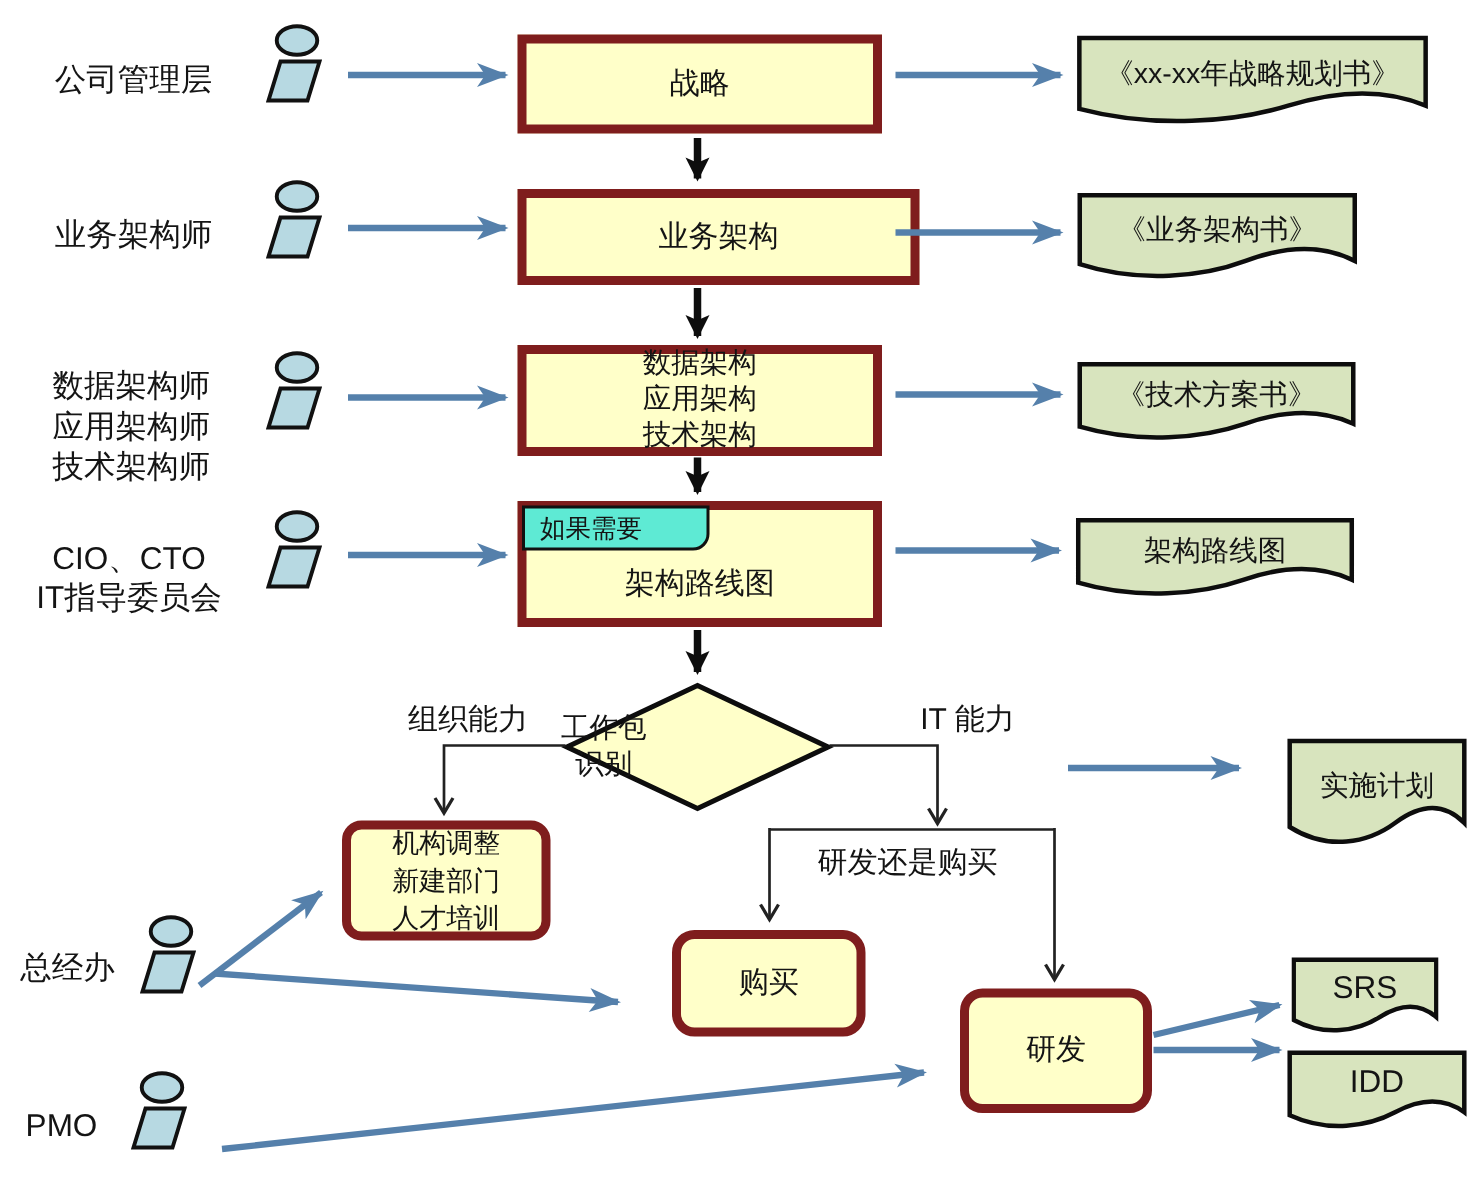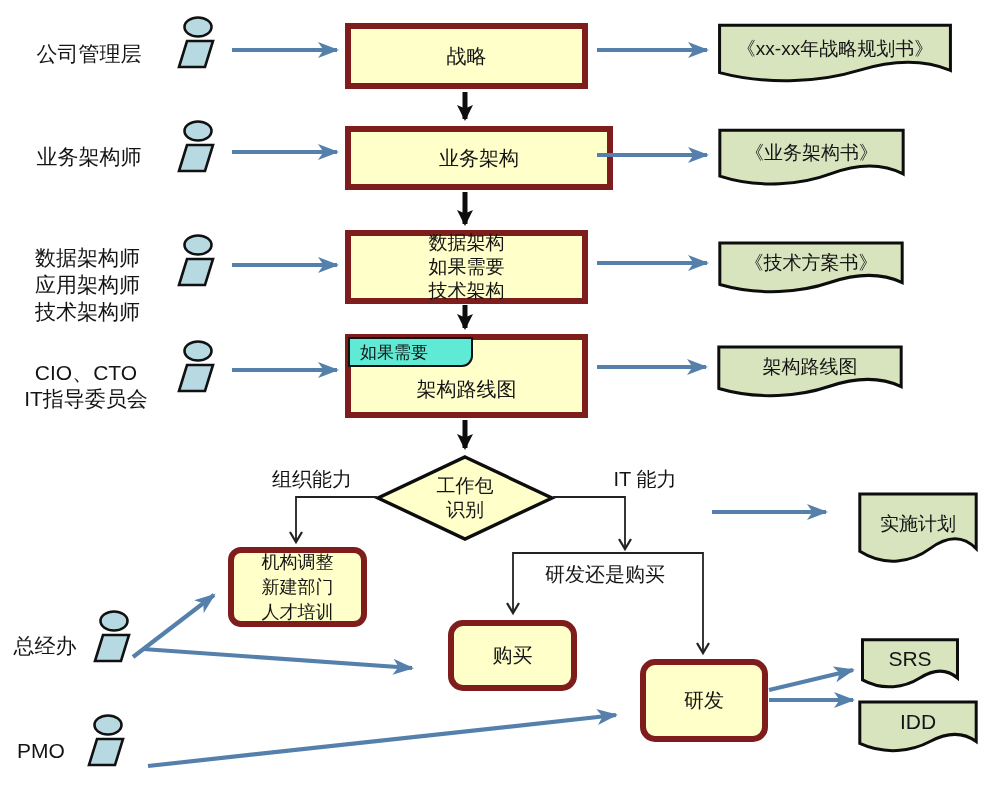--- a/index.html
+++ b/index.html
@@ -8,21 +8,21 @@
   .overlay{position:absolute;left:0;top:0;z-index:6;pointer-events:none;}
   .node{position:absolute;z-index:3;box-sizing:border-box;}
   .pbox{background:#FFFFC9;border:6px solid #7f1d1d;display:flex;align-items:center;justify-content:center;}
   .rounded{border-radius:15px;}
   .nlabel{white-space:pre-line;text-align:center;font-size:20px;line-height:25px;font-weight:500;}
   .small-lines .nlabel{font-size:19px;line-height:24px;}
   .tab{position:absolute;left:-3px;top:-3px;width:125px;height:30px;background:#5eead4;
        border:2px solid #111;border-radius:0 0 11px 0;display:flex;align-items:center;
        padding-left:10px;box-sizing:border-box;font-size:17px;}
   .roadmap-label{padding-top:26px;}
-  .diamond{display:flex;align-items:center;justify-content:center;}
+  .diamond{display:flex;align-items:center;justify-content:flex-start;}
   .diamond svg{position:absolute;left:0;top:0;}
   .diamond .nlabel{position:relative;font-size:19px;line-height:24px;}
   .doc{display:flex;align-items:center;justify-content:center;}
   .doc svg{position:absolute;left:0;top:0;width:100%;height:100%;}
   .dlabel{position:relative;font-size:19px;padding-bottom:12px;white-space:nowrap;}
   .actor-label{position:absolute;z-index:3;display:flex;align-items:center;justify-content:center;
                text-align:center;white-space:pre-line;font-size:21px;line-height:27px;}
   .branch-label{position:absolute;z-index:4;display:flex;align-items:center;justify-content:center;
                 text-align:left;font-size:20px;background:transparent;}
   .person{position:absolute;z-index:3;}
@@ -117,21 +117,21 @@
   <div class="actor-label" style="left:8px;top:737px;width:66px;height:26px">PMO</div>
 
   <div class="node pbox" style="left:345px;top:23px;width:243px;height:66px">
     <span class="nlabel">战略</span>
   </div>
   <div class="node pbox" style="left:345px;top:126px;width:268px;height:64px">
     <span class="nlabel">业务架构</span>
   </div>
   <div class="node pbox small-lines" style="left:345px;top:230px;width:243px;height:74px">
     <span class="nlabel">数据架构
-如果需要
+应用架构
 技术架构</span>
   </div>
   <div class="node pbox" style="left:345px;top:334px;width:243px;height:84px">
     <div class="tab">
       <span>如果需要</span>
     </div>
     <span class="nlabel roadmap-label">架构路线图</span>
   </div>
 
   <div class="node diamond" style="left:374px;top:453px;width:182px;height:90px">

